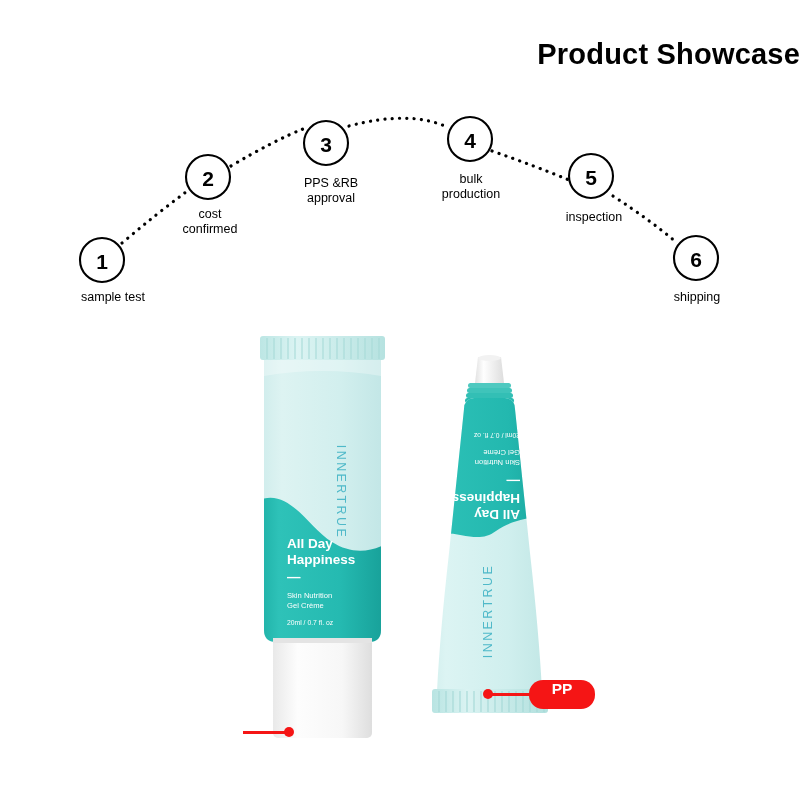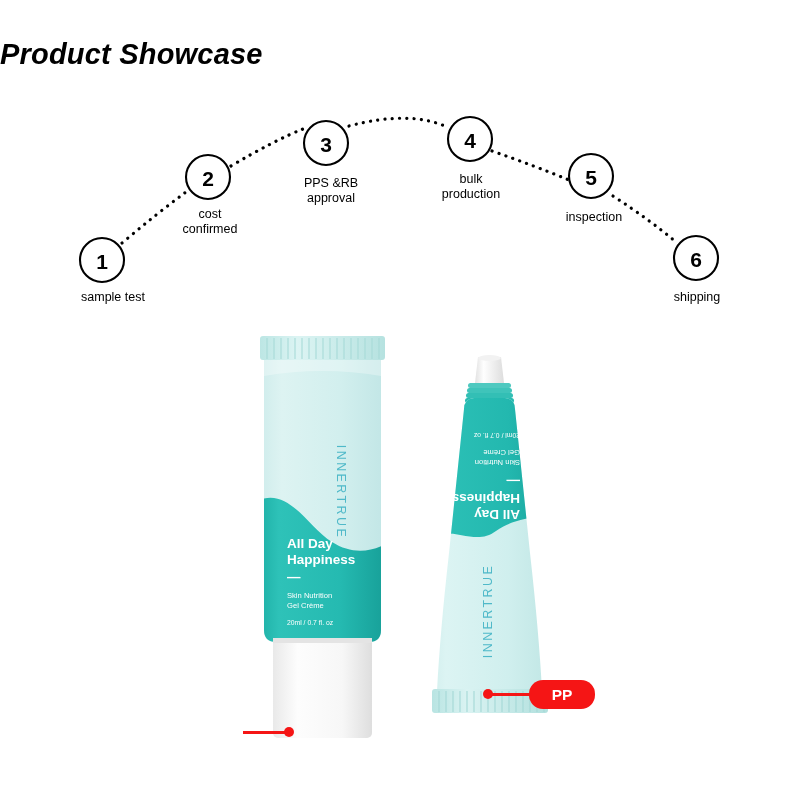--- a/index.html
+++ b/index.html
@@ -17,26 +17,25 @@
     background: #ffffff;
     overflow: hidden;
   }
 
   
   #page-title {
     position: absolute;
     top: 38px;
     left: 0;
     width: 800px;
-    text-align: left;
+    text-align: right;
     font-size: 29px;
     font-weight: bold;
     color: #000000;
     letter-spacing: 0.2px;
-    font-style: italic;
   }
 
   
   #flow-svg {
     position: absolute;
     top: 0;
     left: 0;
     width: 800px;
     height: 330px;
   }
@@ -102,21 +101,21 @@
   .prod-size {
     font-family: "Liberation Sans", sans-serif;
     font-size: 6.8px;
     fill: #ffffff;
   }
 
   
   .callout {
     position: absolute;
     display: flex;
-    align-items: center;
+    align-items: flex-start;
     justify-content: center;
     background: #F51515;
     border-radius: 14px;
     color: #ffffff;
     font-weight: bold;
     box-sizing: border-box;
   }
   #callout-pe {
     left: 131px; top: 398px;
     width: 110px; height: 29px;

